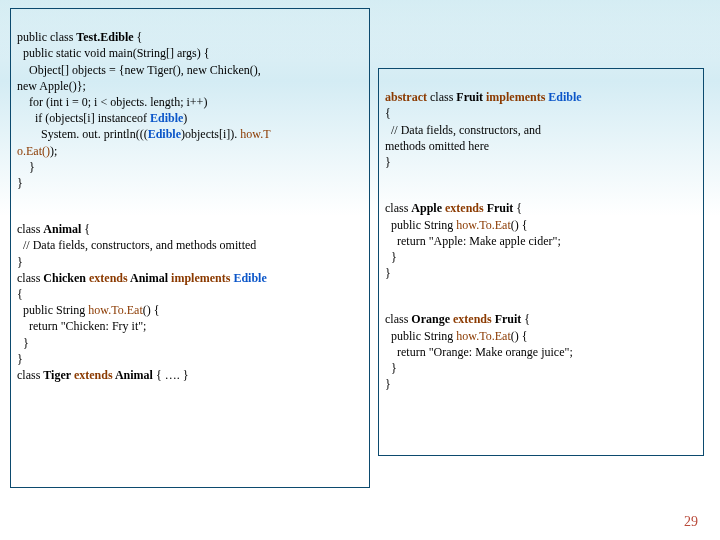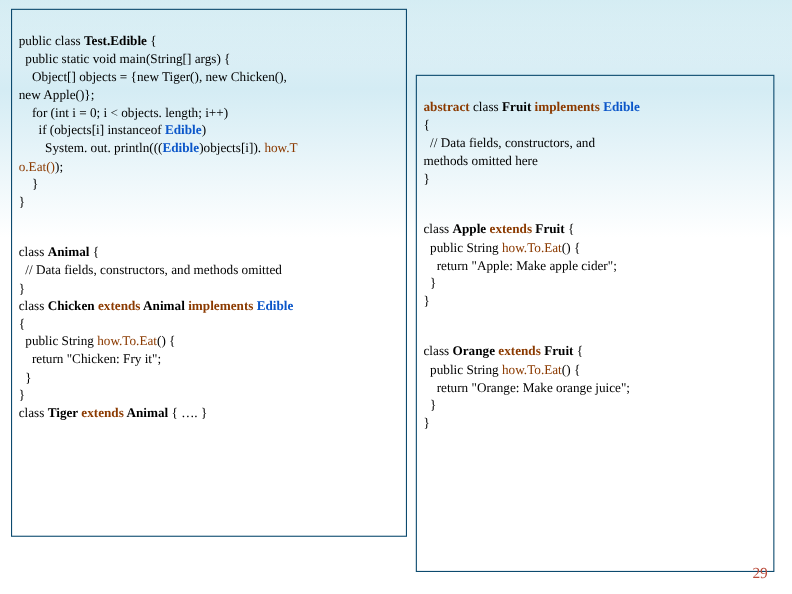--- a/index.html
+++ b/index.html
@@ -32,21 +32,21 @@
     font-size: 12px;
     line-height: 1.35;
     background: transparent;
   }
   .col-left {
     width: 360px;
     height: 480px;
   }
   .col-right {
     width: 326px;
-    height: 452px;
+    height: 388px;
     margin-top: 60px;
   }
   .kw-class { font-weight: bold; }
   .kw-blue { color: #0b56c9; font-weight: bold; }
   .kw-brown { color: #8b3a00; font-weight: bold; }
   .method { color: #8b3a00; }
   .txt { color: #000; }
   .page-num {
     position: absolute;
     bottom: 10px;

